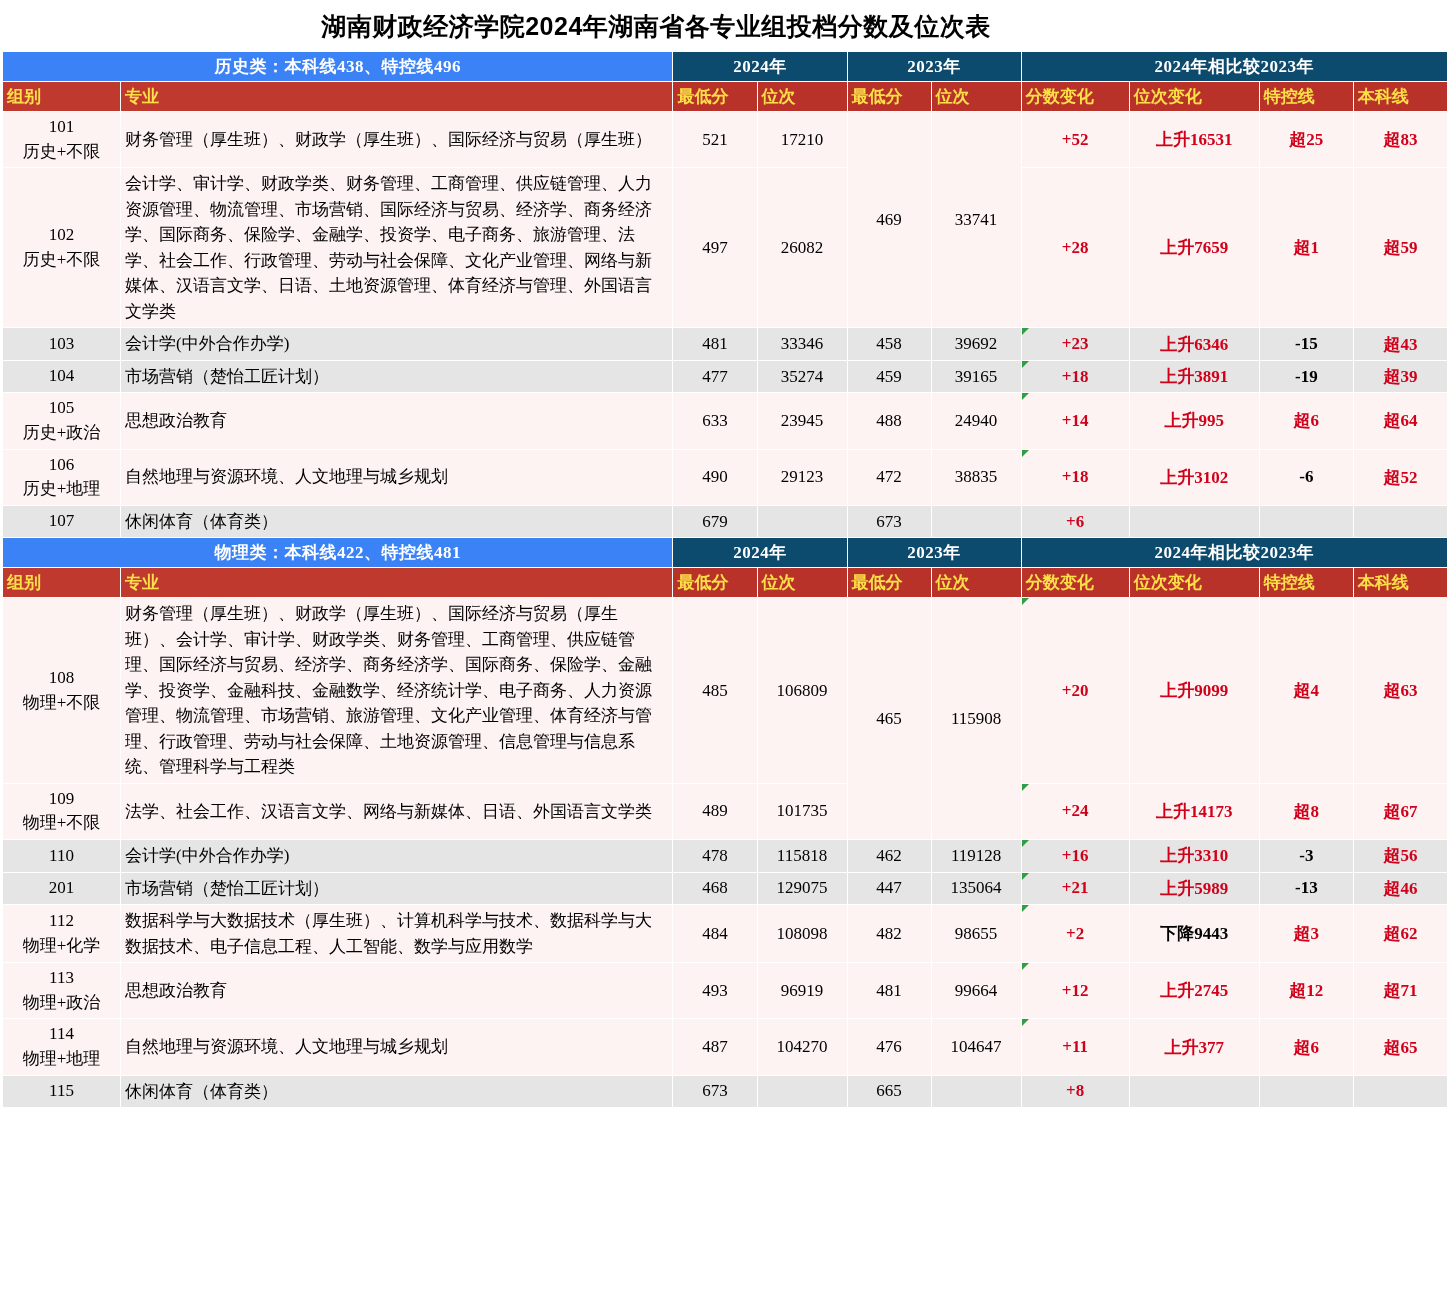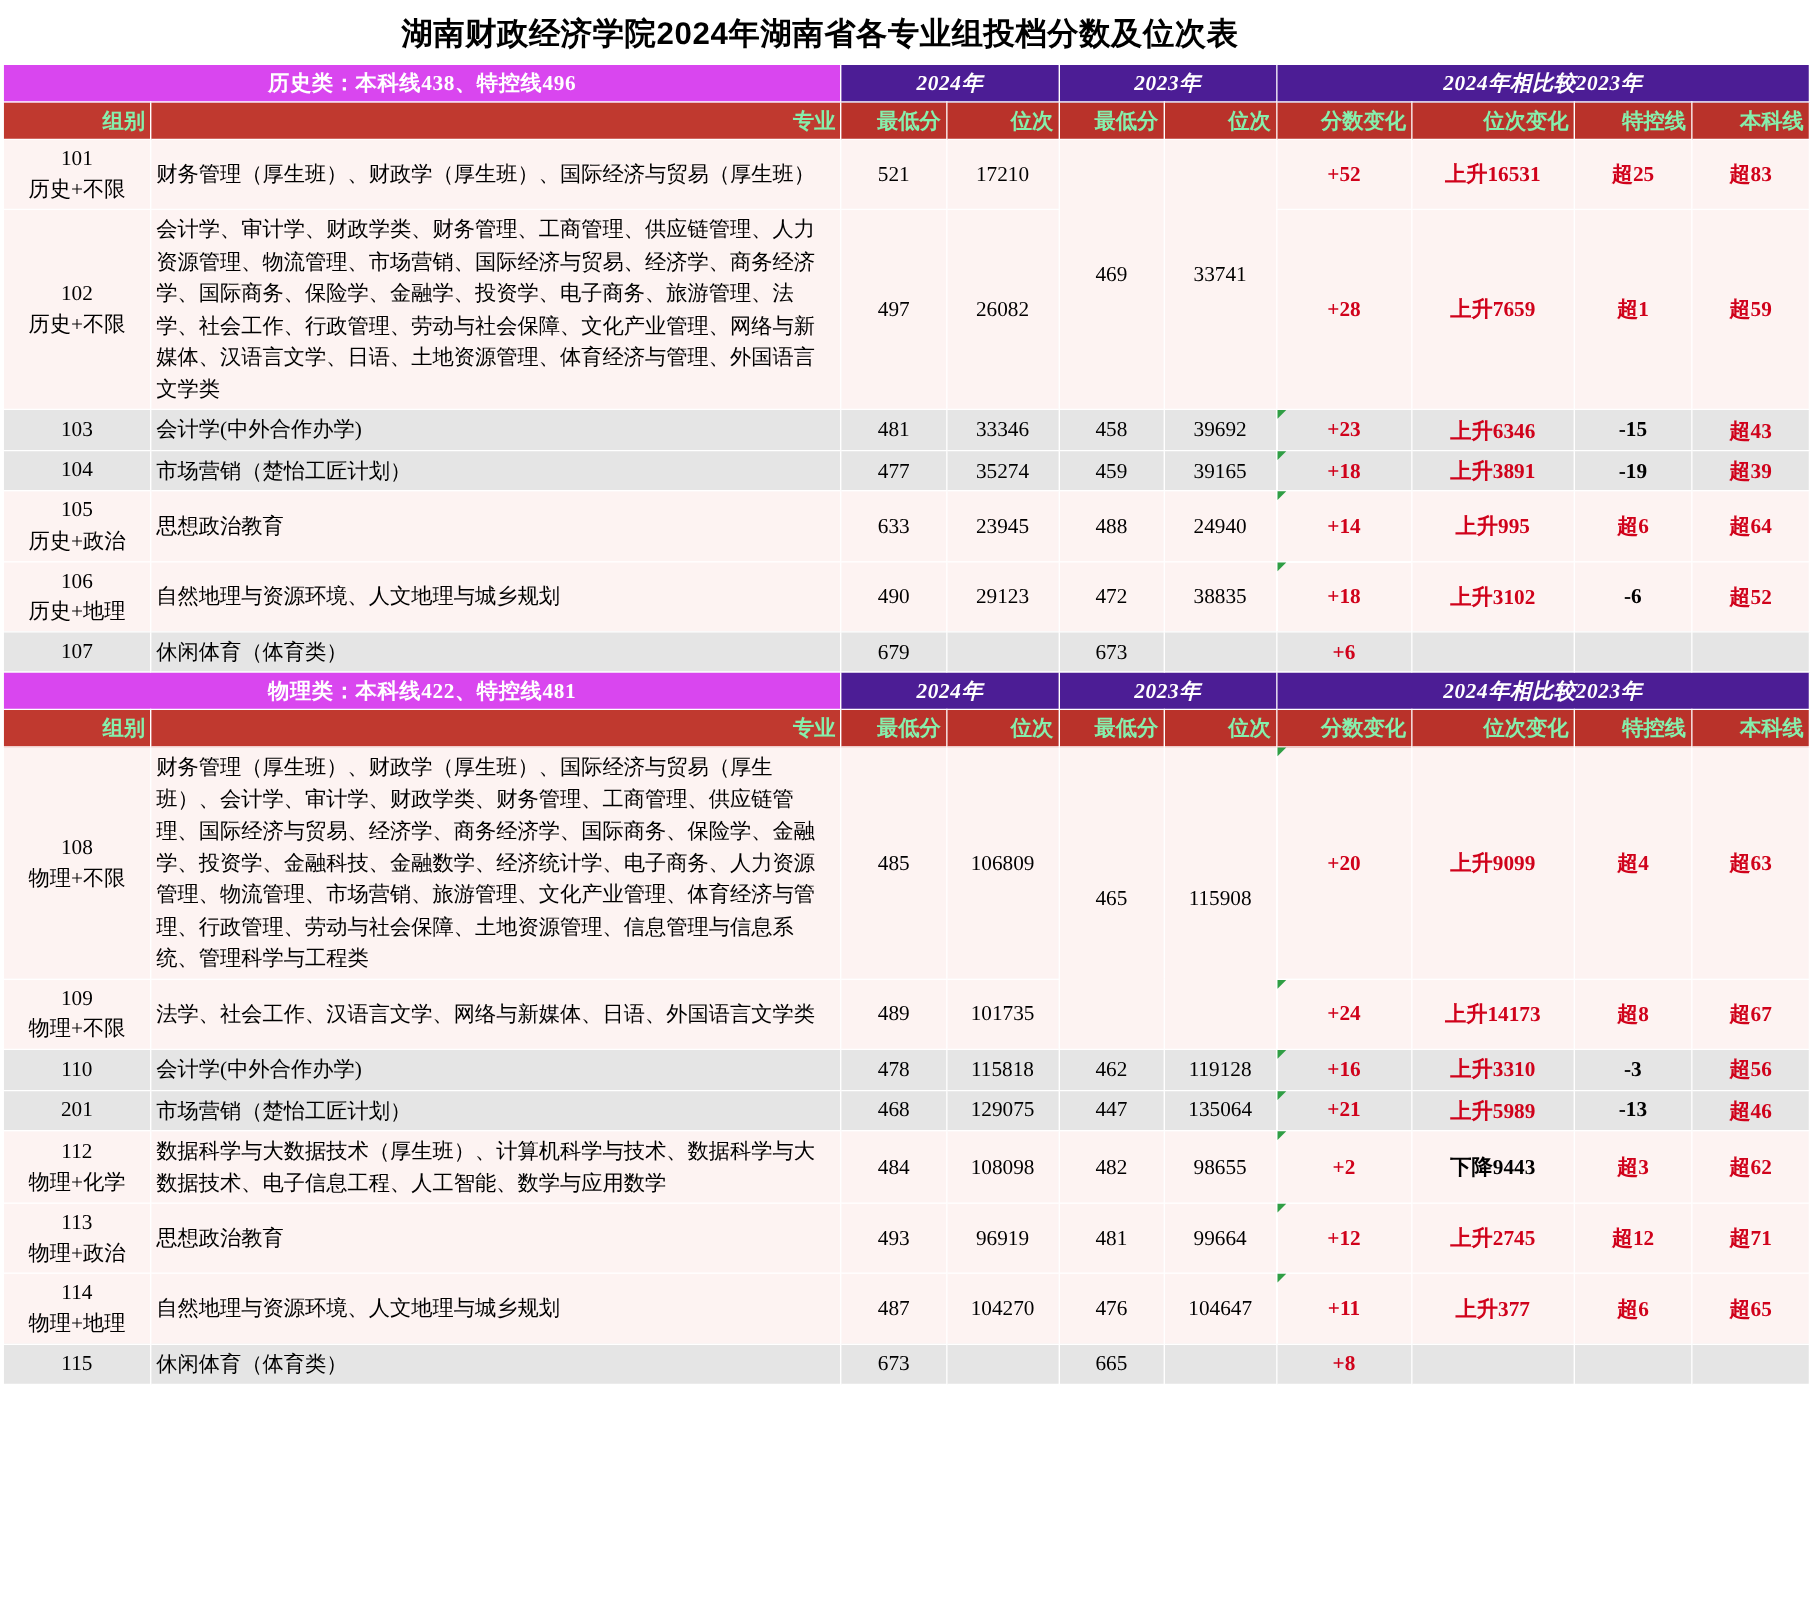--- a/index.html
+++ b/index.html
@@ -42,36 +42,35 @@
   col.c-s24 { width: 84px; }
   col.c-r24 { width: 90px; }
   col.c-s23 { width: 84px; }
   col.c-r23 { width: 90px; }
   col.c-dscore { width: 108px; }
   col.c-drank { width: 130px; }
   col.c-tk { width: 94px; }
   col.c-bk { width: 94px; }
 
   .band {
-    background: #d946ef;
+    background: #3b82f6;
     color: #ffffff;
     font-weight: bold;
     text-align: center;
     font-size: 18px;
     letter-spacing: 0.5px;
   }
   .band.dark {
-    background: #4c1d95;
-    font-style: italic;
+    background: #0c4a6e;
   }
   .hdr {
     background: #c0392f;
-    color: #86efac;
+    color: #fde047;
     font-weight: bold;
-    text-align: right;
+    text-align: left;
     font-size: 18px;
   }
   .hdr.alt {
     background: #b9322a;
   }
   .cell-center {
     text-align: center;
   }
   .cell-left {
     text-align: left;

